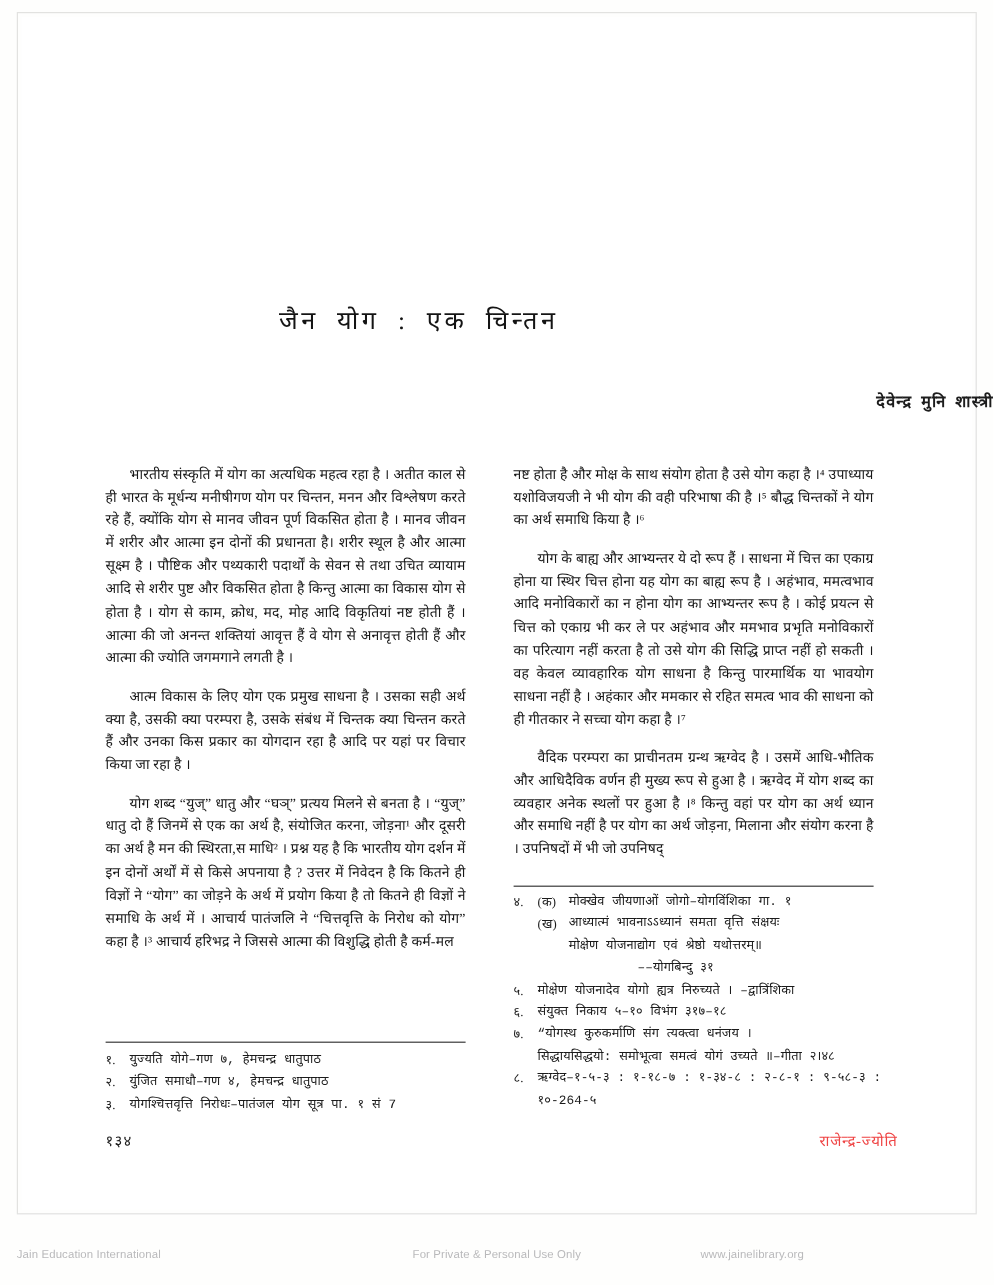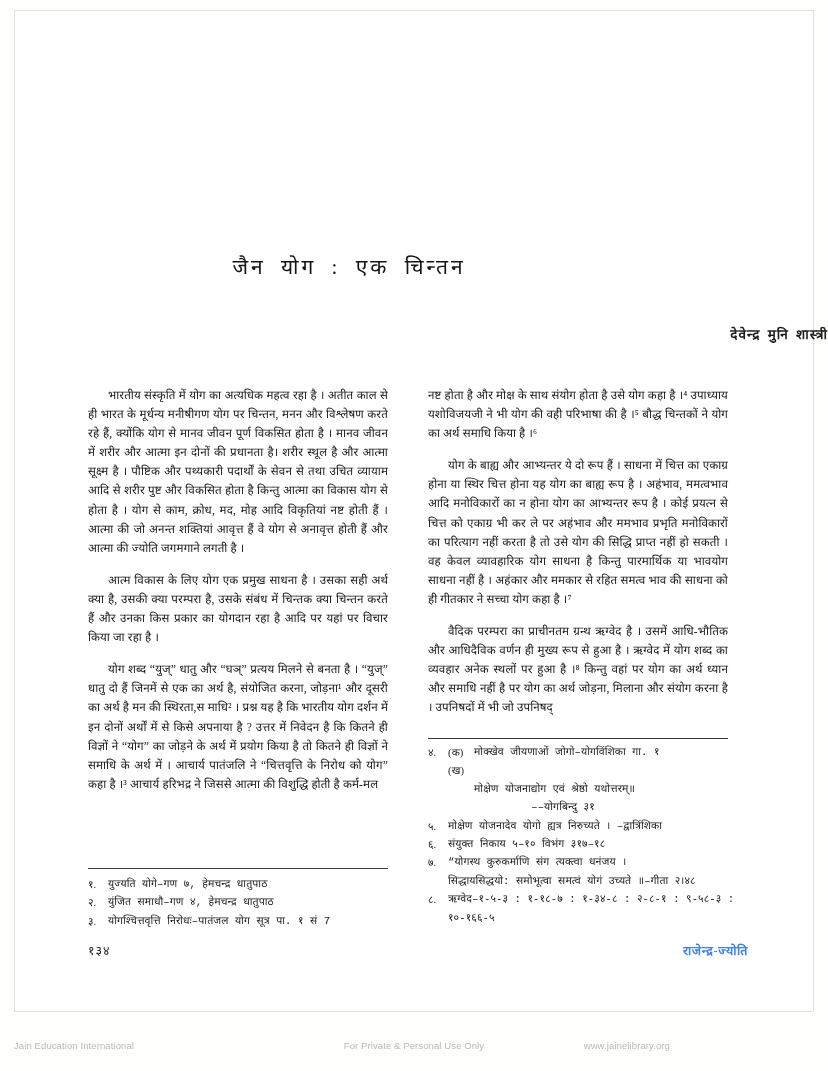--- a/index.html
+++ b/index.html
@@ -148,23 +148,23 @@
     top: 942px;
     font-size: 12.5px;
     color: #1b1b1b;
     letter-spacing: 1px;
   }
   .journal-name {
     position: absolute;
     right: 80px;
     top: 942px;
     font-size: 12.5px;
-    color: #3b82f6;
+    color: #ef4444;
     letter-spacing: 0.6px;
-    font-weight: 700;
+    font-weight: 400;
   }
 
   
   .scan-footer {
     position: absolute;
     left: 0;
     top: 1040px;
     width: 684px;
     height: 22px;
     font-family: "Liberation Sans", sans-serif;
@@ -230,20 +230,21 @@
 
     <div class="fn-item">
       <span class="fn-num">४.</span>
       <span class="fn-sub-label">(क)</span>
       <span class="fn-text">मोक्खेव जीयणाओं जोगो–योगविंशिका गा.  १</span>
     </div>
 
     <div class="fn-item">
       <span class="fn-num"></span>
       <span class="fn-sub-label">(ख)</span>
+      <span class="fn-text">आध्यात्मं भावनाऽऽध्यानं समता वृत्ति संक्षयः</span>
     </div>
 
     <div class="fn-item fn-indent-2">
       <span class="fn-text">मोक्षेण योजनाद्योग एवं  श्रेष्ठो  यथोत्तरम्॥</span>
     </div>
 
     <div class="fn-item">
       <span class="fn-text fn-source-right">––योगबिन्दु  ३१</span>
     </div>
 
@@ -265,21 +266,21 @@
     <div class="fn-item fn-cont">
       <span class="fn-text">सिद्धायसिद्धयो: समोभूत्वा समत्वं योगं उच्यते ॥–गीता २।४८</span>
     </div>
 
     <div class="fn-item">
       <span class="fn-num">८.</span>
       <span class="fn-text">ऋग्वेद–१-५-३ : १-१८-७ : १-३४-८ : २-८-१ : ९-५८-३ :</span>
     </div>
 
     <div class="fn-item fn-cont">
-      <span class="fn-text">१०-१६६-५</span>
+      <span class="fn-text">१०-264-५</span>
     </div>
 
   </div>
 
   <div class="page-number">१३४</div>
   <div class="journal-name">राजेन्द्र-ज्योति</div>
 
   <div class="scan-footer">
     <span class="sf-left">Jain Education International</span>
     <span class="sf-center">For Private &amp; Personal Use Only</span>

